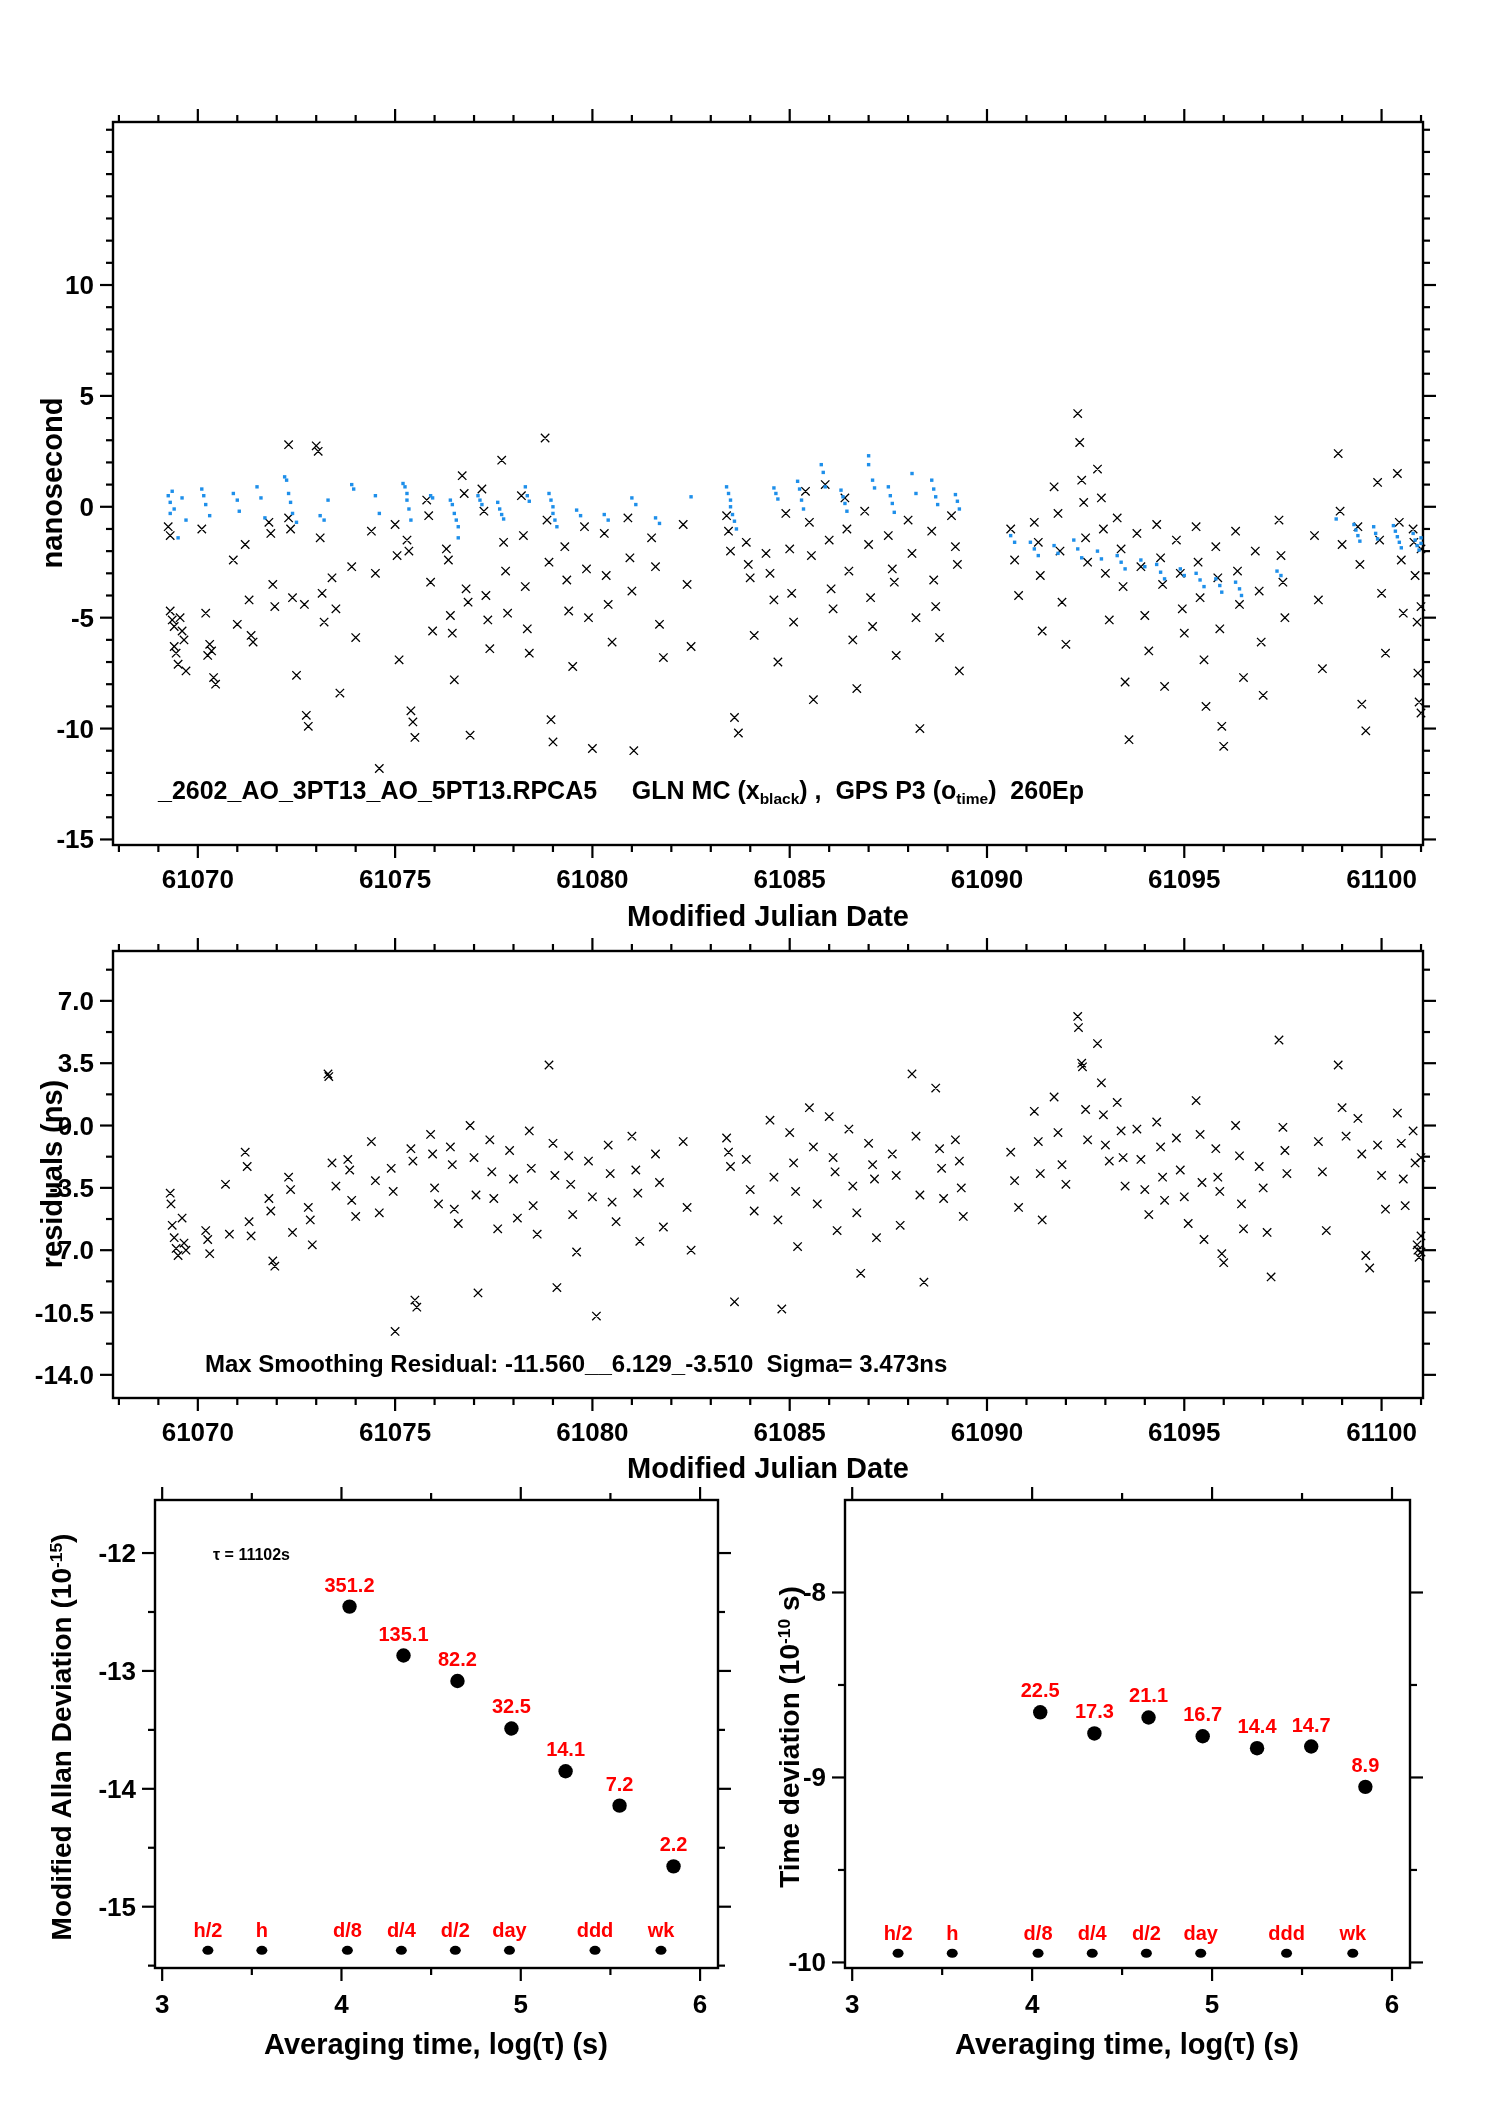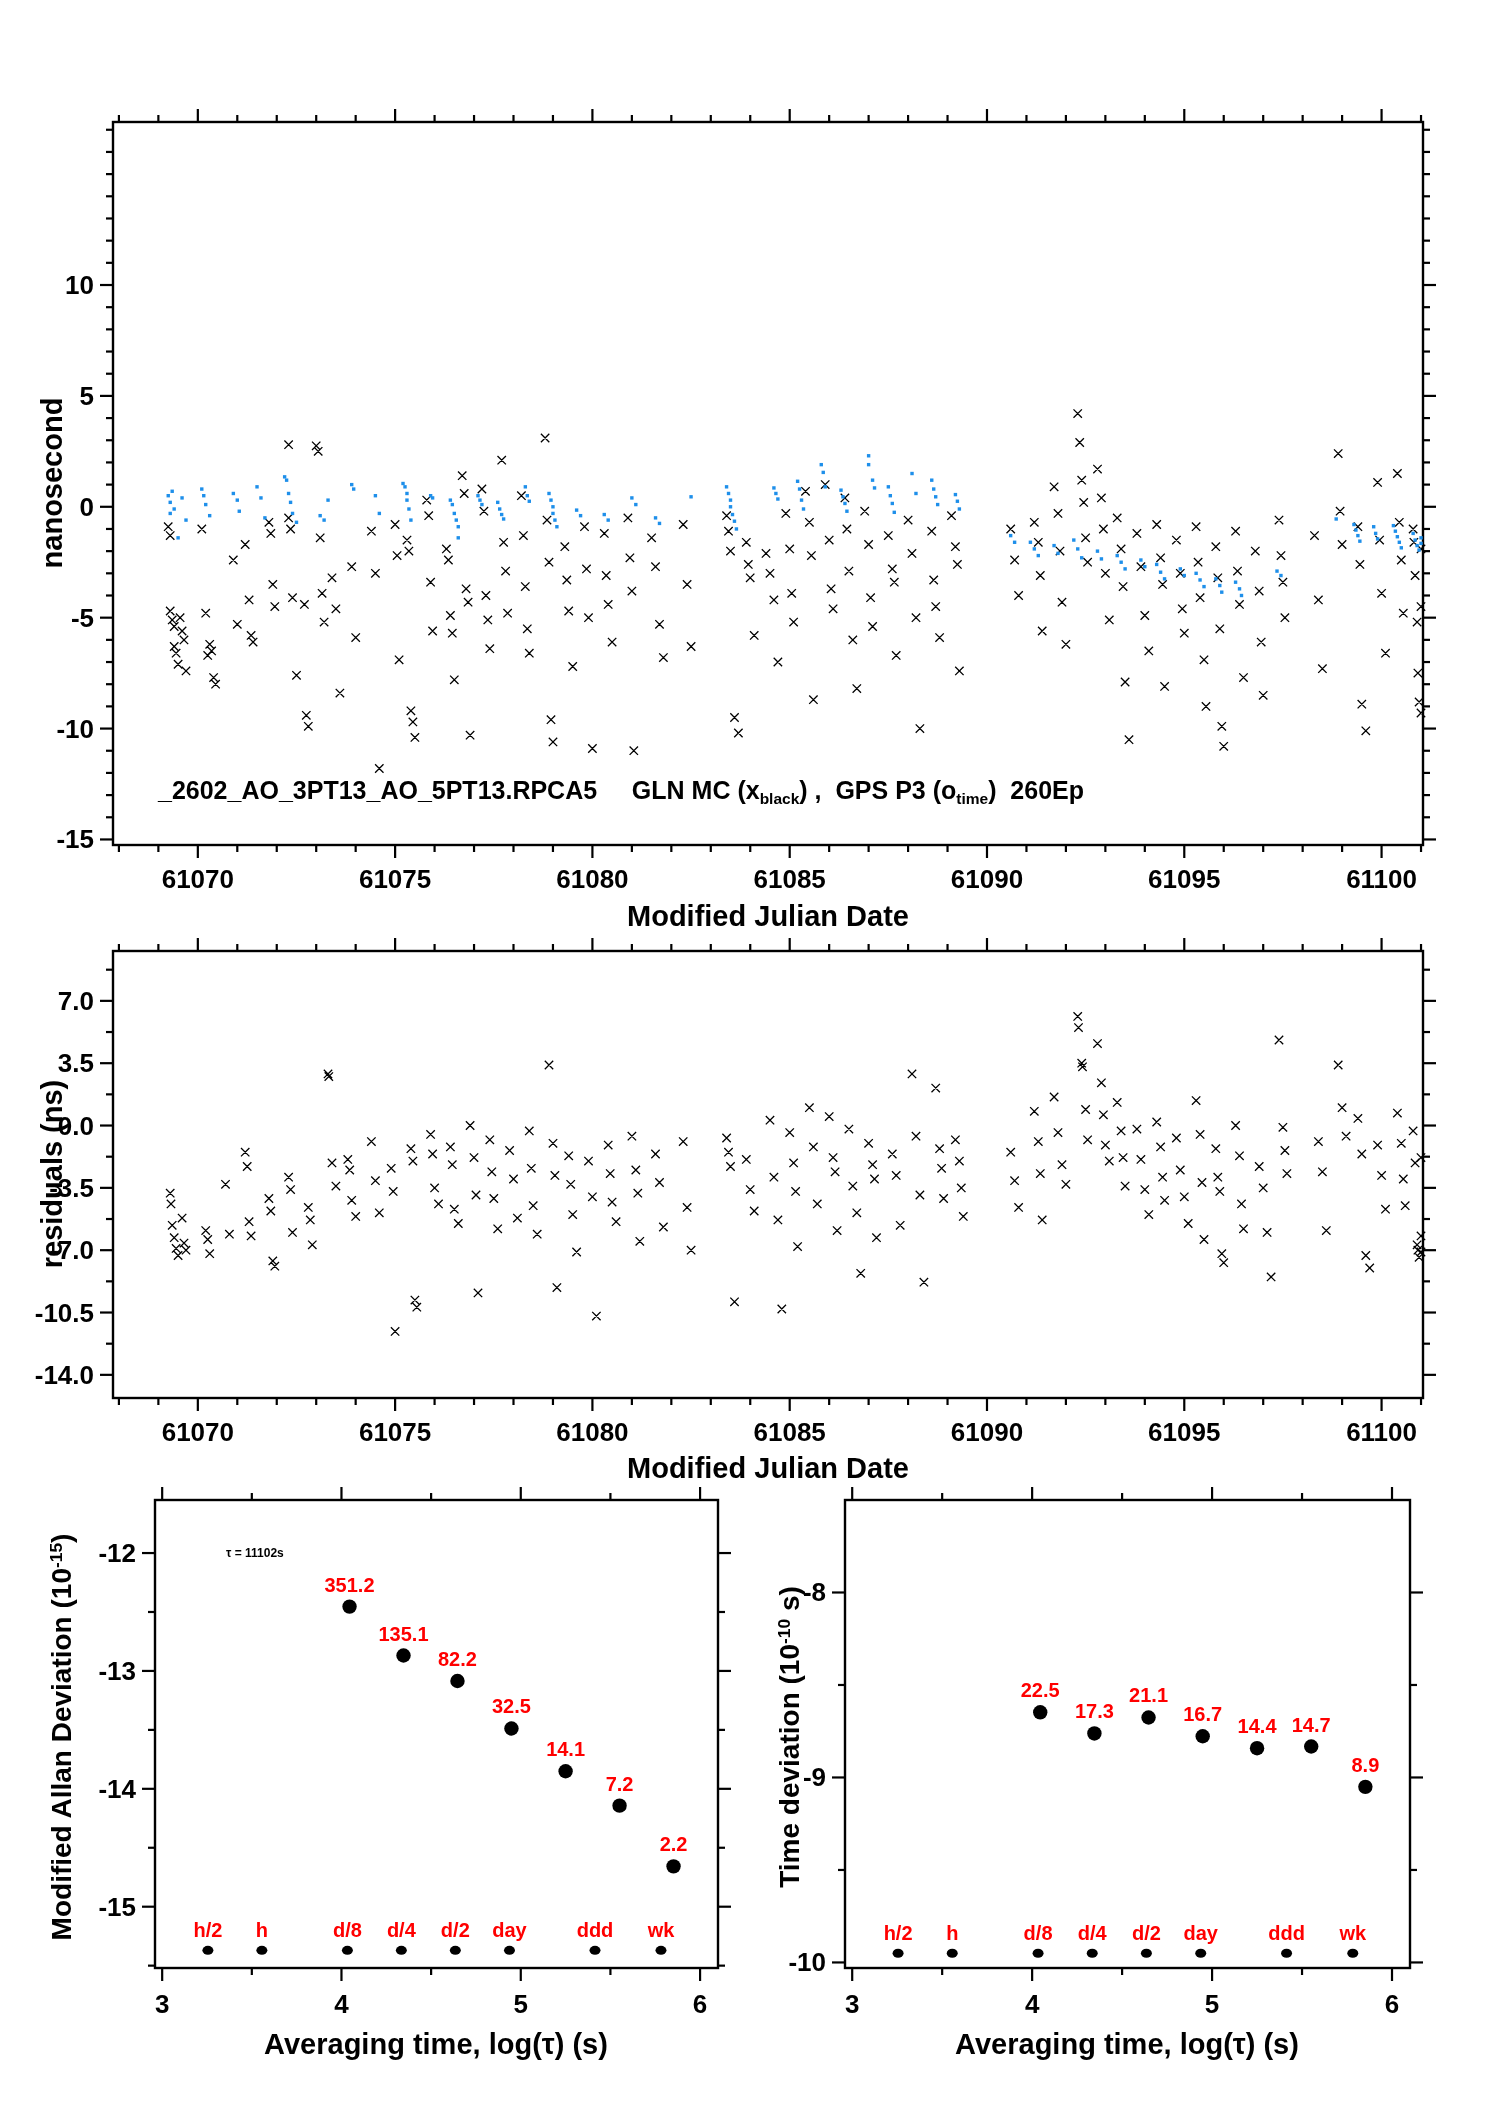--- a/index.html
+++ b/index.html
@@ -5,21 +5,21 @@
   html,body{margin:0;padding:0;background:#ffffff;}
   #page{position:relative;width:1488px;height:2105px;background:#fff;overflow:hidden;
         font-family:"Liberation Sans",sans-serif;}
   #plot-canvas{position:absolute;left:0;top:0;width:1488px;height:2105px;}
   .axis-title{position:absolute;font-weight:bold;color:#000;white-space:nowrap;
               transform:translate(-50%,-50%);font-size:29px;}
   .axis-title.vert{transform:translate(-50%,-50%) rotate(-90deg);}
   .annot{position:absolute;font-weight:bold;color:#000;white-space:pre;}
   .annot-1{left:158px;top:776px;font-size:25px;}
   .annot-2{left:205px;top:1350px;font-size:24px;}
-  .annot-3{left:226px;top:1546px;font-size:12px;}
+  .annot-3{left:213px;top:1546px;font-size:16px;}
   .sub{font-size:62%;vertical-align:-0.35em;}
   .sup{font-size:62%;vertical-align:0.5em;}
 </style>
 </head>
 <body>
 
 <div id="page">
 
   <svg id="plot-canvas" viewBox="0 0 1488 2105" xmlns="http://www.w3.org/2000/svg" font-family="Liberation Sans, sans-serif" font-weight="bold">
       <g>
@@ -609,20 +609,21 @@
         </g>
       </g>
     </svg>
 
   <div class="axis-title vert" style="left:52px;top:483px;">nanosecond</div>
   <div class="axis-title" style="left:768px;top:916px;">Modified Julian Date</div>
   <div class="annot annot-1"><span>_2602_AO_3PT13_AO_5PT13.RPCA5     GLN MC (x</span><span class="sub">black</span><span>) ,  GPS P3 (o</span><span class="sub">time</span><span>)  260Ep</span></div>
 
   <div class="axis-title vert" style="left:52px;top:1174px;">residuals (ns)</div>
   <div class="axis-title" style="left:768px;top:1468px;">Modified Julian Date</div>
+  <div class="annot annot-2">Max Smoothing Residual: -11.560__6.129_-3.510  Sigma= 3.473ns</div>
 
   <div class="axis-title vert" style="left:62px;top:1737px;font-size:28px;"><span>Modified Allan Deviation (10</span><span class="sup">-15</span><span>)</span></div>
   <div class="axis-title" style="left:436px;top:2044px;">Averaging time, log(τ) (s)</div>
   <div class="annot annot-3">τ = 11102s</div>
 
   <div class="axis-title vert" style="left:790px;top:1737px;font-size:28px;"><span>Time deviation (10</span><span class="sup">-10</span><span> s)</span></div>
   <div class="axis-title" style="left:1127px;top:2044px;">Averaging time, log(τ) (s)</div>
 </div>
 
 </body></html>

